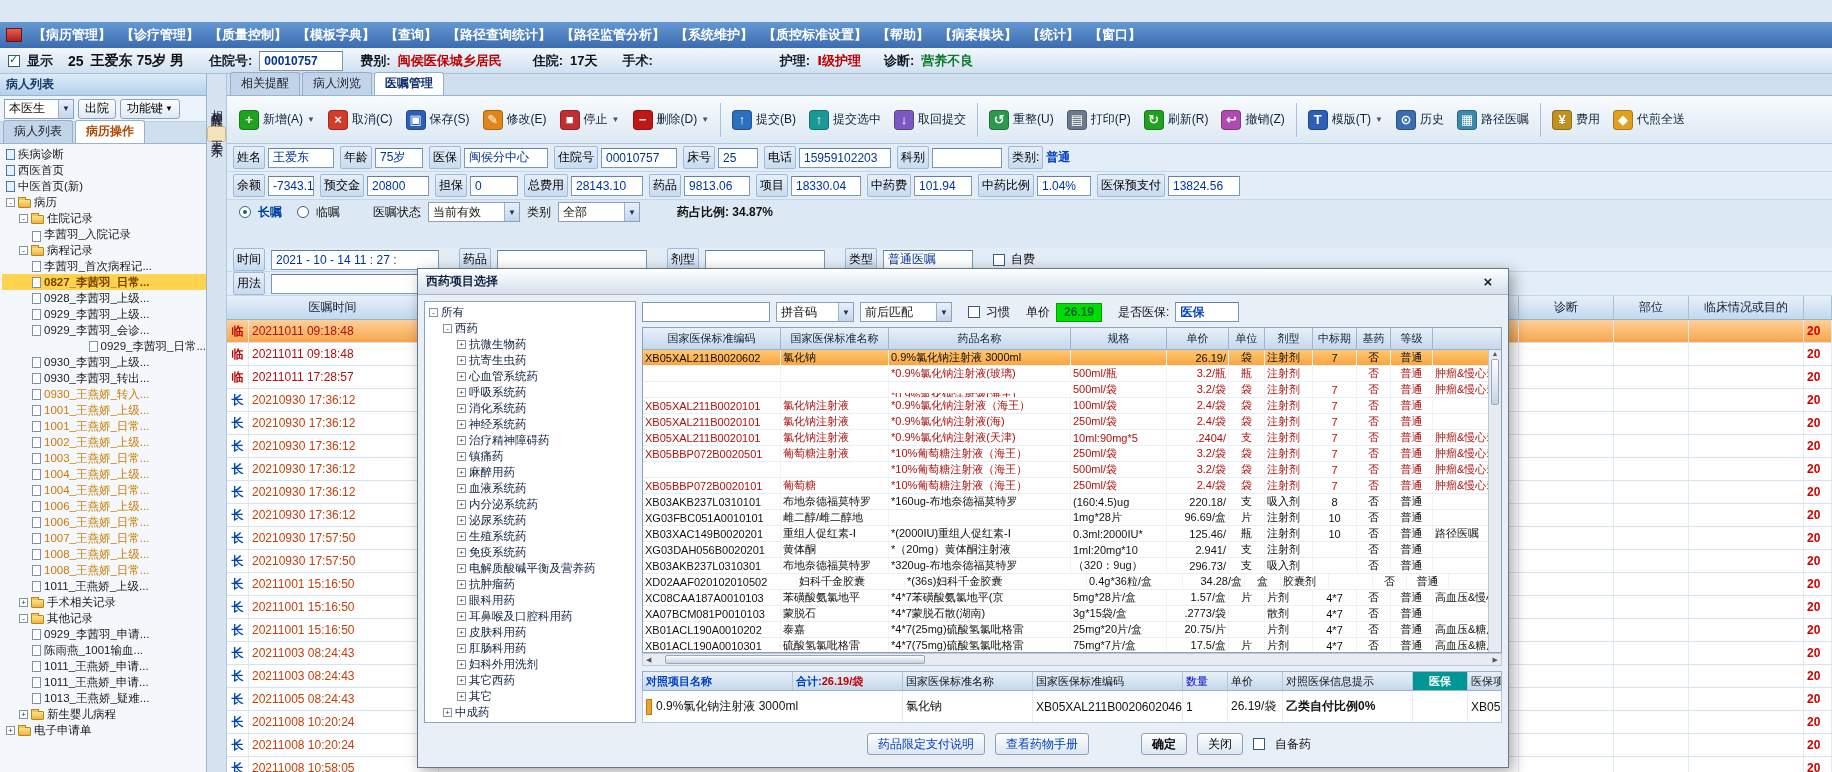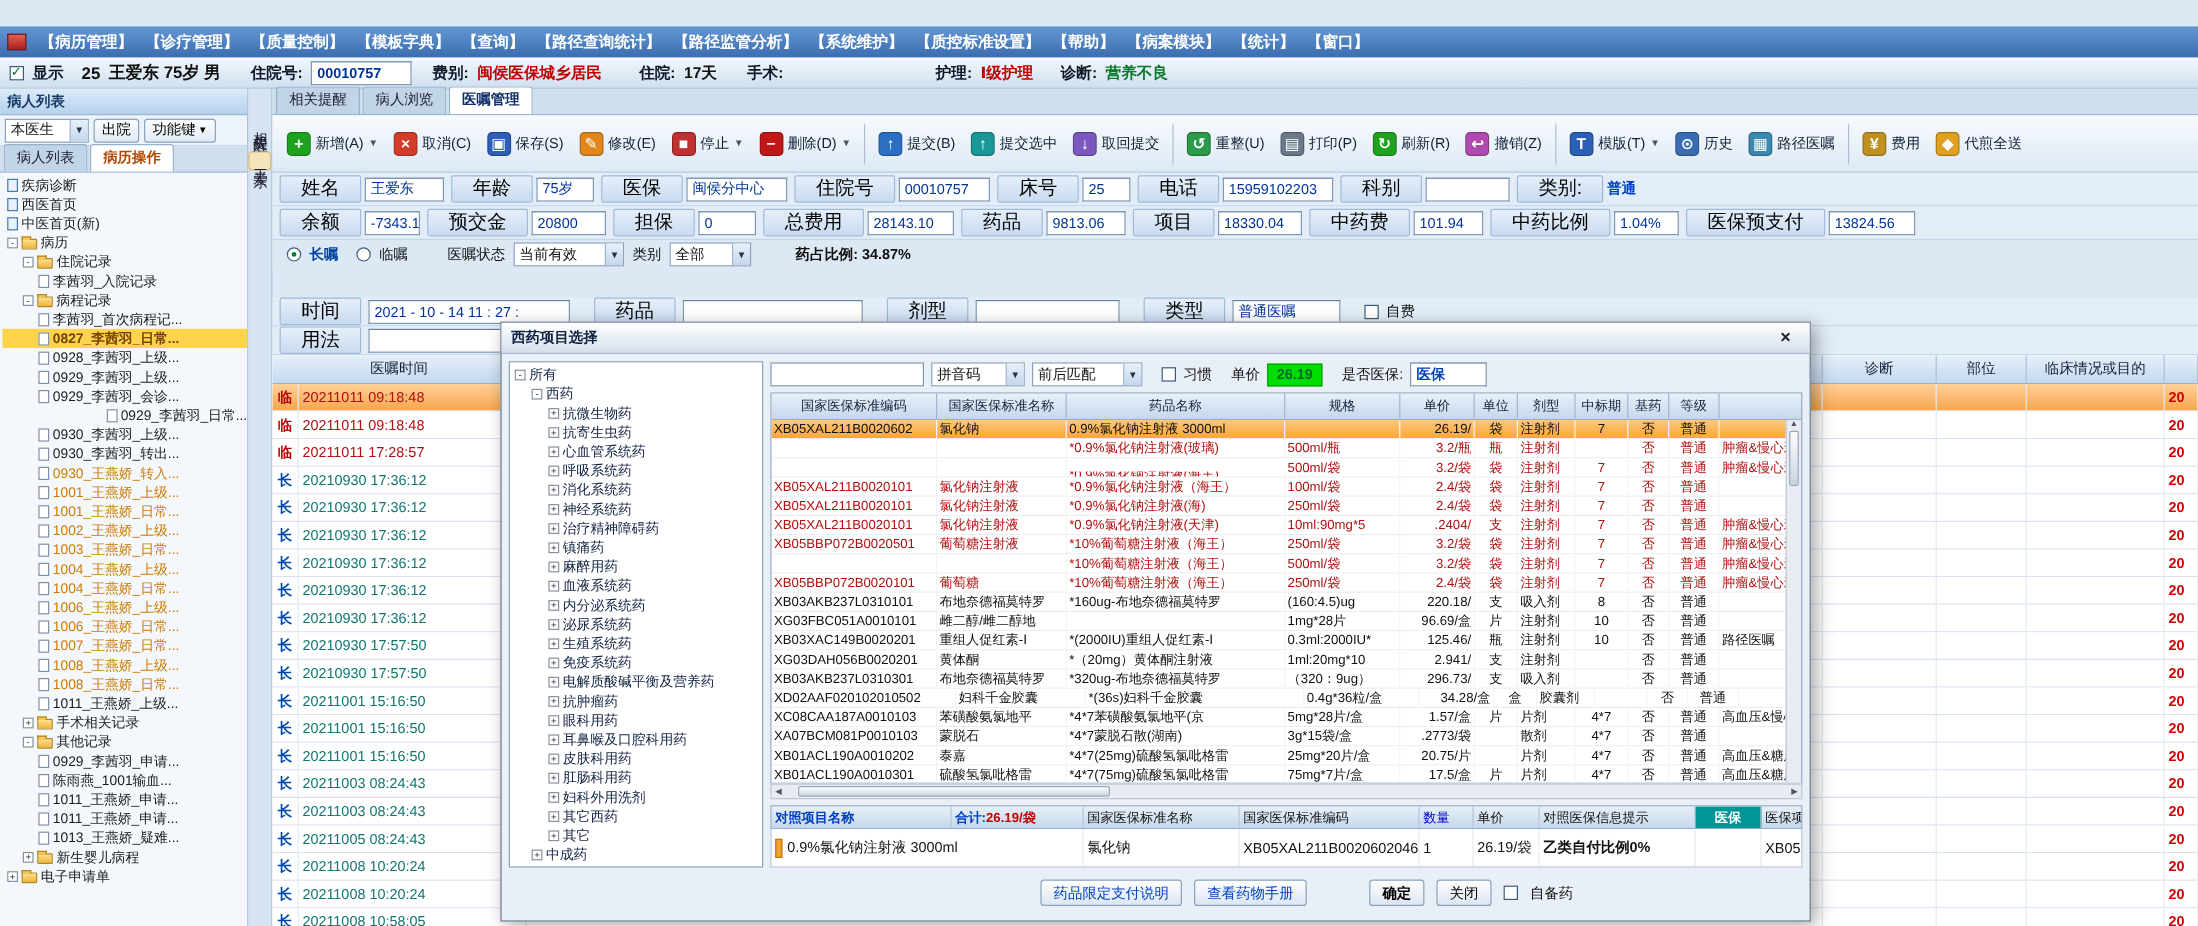--- a/index.html
+++ b/index.html
@@ -14,21 +14,21 @@
 #menu-items{display:flex;align-items:center}
 .mi{color:#fff;font-weight:bold;font-size:13px;padding:3px 5px;white-space:nowrap;cursor:default}
 .patientbar{position:absolute;left:0;top:48px;width:100%;height:26px;background:linear-gradient(#f2f7fc,#d0e0f0);border-bottom:1px solid #a8c0d8;display:flex;align-items:center;gap:7px;padding:0 8px;font-size:13px;font-weight:bold;white-space:nowrap}
 .pb-lb{font-weight:bold;color:#101828}
 .pb-red{color:#c00000}
 .pb-green{color:#0a7a2a}
 .pb-name{font-size:14px}
 .cbx{width:12px;height:12px;border:1px solid #3a5a7a;background:#fff;display:inline-block;position:relative;flex:none}
 .cbx.checked::after{content:"✓";position:absolute;left:0;top:-3px;font-size:11px;color:#0a6a2a;font-weight:bold}
 .vbox{display:inline-flex;align-items:center;padding:0 4px;height:20px;background:#fff;border:1px solid #7f98b2;border-top-color:#64809e;font-size:12px;color:#00339a;white-space:nowrap;overflow:hidden}
-.chip{display:inline-flex;align-items:center;padding:0 17px;height:23px;background:linear-gradient(#e6effa,#c8dbf0);border:1px solid #9fb9d6;border-radius:2px;font-size:16px;color:#000;white-space:nowrap}
+.chip{display:inline-flex;align-items:center;padding:0 3px;height:23px;background:linear-gradient(#e6effa,#c8dbf0);border:1px solid #9fb9d6;border-radius:2px;font-size:12px;color:#000;white-space:nowrap}
 
 .sidebar{position:absolute;left:0;top:74px;width:207px;height:698px;background:#edf3fa;border-right:1px solid #9ab4d0}
 .sb-title{height:22px;background:linear-gradient(#dcebf8,#b6d1ec);border-bottom:1px solid #9ab4d0;display:flex;align-items:center;padding:0 6px;color:#173a6b;font-weight:bold}
 .sb-controls{height:26px;display:flex;align-items:center;gap:4px;padding:0 4px;border-bottom:1px solid #c0d0e4}
 .sbtn{display:inline-flex;align-items:center;gap:2px;height:20px;padding:0 6px;background:linear-gradient(#fdfefe,#dfe9f4);border:1px solid #8aa2bc;border-radius:3px;font-size:12px;font-family:inherit;cursor:default}
 .combo{display:inline-flex;align-items:center;height:20px;background:#fff;border:1px solid #8aa2bc;font-size:12px;padding-left:4px;white-space:nowrap}
 .combo .ca{margin-left:auto;width:15px;height:18px;background:linear-gradient(#e8f0fa,#c4d6ec);border-left:1px solid #9ab2cc;display:flex;align-items:center;justify-content:center;font-size:8px;color:#234}
 .sb-tabs,.main-tabs,.drugtabs{display:flex;align-items:flex-end;background:#cfdfee;padding:2px 3px 0;border-bottom:1px solid #9ab4d0}
 .sb-tabs{height:22px}
 .tab{padding:2px 10px 3px;background:#c2d4e8;border:1px solid #96b0cc;border-bottom:none;border-radius:3px 3px 0 0;font-size:12px;margin-right:2px;color:#223;cursor:default;white-space:nowrap}
@@ -74,21 +74,21 @@
 .ohead{display:flex;height:24px;background:linear-gradient(#e6f0fa,#c4d8ee);border-bottom:1px solid #98b2d0}
 .ohead .oc{justify-content:center;font-size:12px;border-right:1px solid #a8c0d8;color:#102038}
 .oc{flex:none;display:flex;align-items:center;padding:0 3px;white-space:nowrap;overflow:hidden}
 .orow{display:flex;height:23px;border-bottom:1px solid #d6e2f0;background:#fff;font-size:12px}
 .orow .oc{border-right:1px solid #e2eaf4}
 .orow.sel{background:linear-gradient(#ffd098,#f7a64c)}
 .fcell{justify-content:center}
 .flag-lin{color:#c00000;font-weight:bold}
 .flag-chang{color:#0048b0;font-weight:bold}
 .t-lin{color:#b01010}
-.t-chang{color:#0f766e}
+.t-chang{color:#c2410c}
 .tailc{color:#d00000;font-weight:bold}
 
 .modal{position:absolute;left:417px;top:268px;width:1092px;height:500px;background:#e9eff7;border:1px solid #68788c;box-shadow:4px 4px 14px rgba(0,0,0,.35);z-index:60}
 .mtitle{height:26px;background:linear-gradient(#ffffff,#d4dfec);border-bottom:1px solid #a8b6c8;display:flex;align-items:center;padding:0 8px;font-size:12px;color:#102040;font-weight:bold}
 .mclose{margin-left:auto;width:24px;height:20px;display:flex;align-items:center;justify-content:center;font-size:15px;color:#223;cursor:default}
 .mtree{position:absolute;left:6px;top:32px;width:212px;height:422px;background:#fff;border:1px solid #8aa2bc;overflow:hidden;padding:2px}
 .mtrow{height:16px;display:flex;align-items:center;font-size:11.5px;white-space:nowrap;color:#102040;overflow:hidden}
 .msearch{position:absolute;left:224px;top:32px;right:6px;height:22px;display:flex;align-items:center;gap:6px;white-space:nowrap}
 .sinput{width:128px;height:20px;background:#fff;border:1px solid #7f98b2;font-size:12px;padding:0 4px;font-family:inherit}
 .pricebox{background:#00dd00;border:1px solid #00a000;padding:0 7px;height:19px;font-size:12px;font-weight:bold;display:inline-flex;align-items:center;color:#063}
@@ -201,21 +201,21 @@
         <div class="trow" style="padding-left: 4px;">
           <span class="exp">-</span>
           <span class="fold"></span>
           <span class="lbl">病历</span>
         </div>
         <div class="trow" style="padding-left: 17px;">
           <span class="exp">-</span>
           <span class="fold"></span>
           <span class="lbl">住院记录</span>
         </div>
-        <div class="trow" style="padding-left: 30px;">
+        <div class="trow" style="padding-left: 30px; align-items: flex-end;">
           <span class="doc"></span>
           <span class="lbl">李茜羽_入院记录</span>
         </div>
         <div class="trow" style="padding-left: 17px;">
           <span class="exp">-</span>
           <span class="fold"></span>
           <span class="lbl">病程记录</span>
         </div>
         <div class="trow" style="padding-left: 30px;">
           <span class="doc"></span>
@@ -513,21 +513,21 @@
       <span class="radio on"></span>
       <span class="rlabel-long">长嘱</span>
       <span class="radio" style="margin-left:8px"></span>
       <span>临嘱</span>
       <span class="ml20">医嘱状态</span>
       <span class="combo" style="width:92px">
         <span>当前有效</span>
         <span class="ca">▼</span>
       </span>
       <span>类别</span>
-      <span class="combo" style="width:68px">
+      <span class="combo" style="width:82px">
         <span>全部</span>
         <span class="ca">▼</span>
       </span>
       <span class="ratio">
         <span>药占比例:</span>
         <span>34.87%</span>
       </span>
     </div>
 
 

